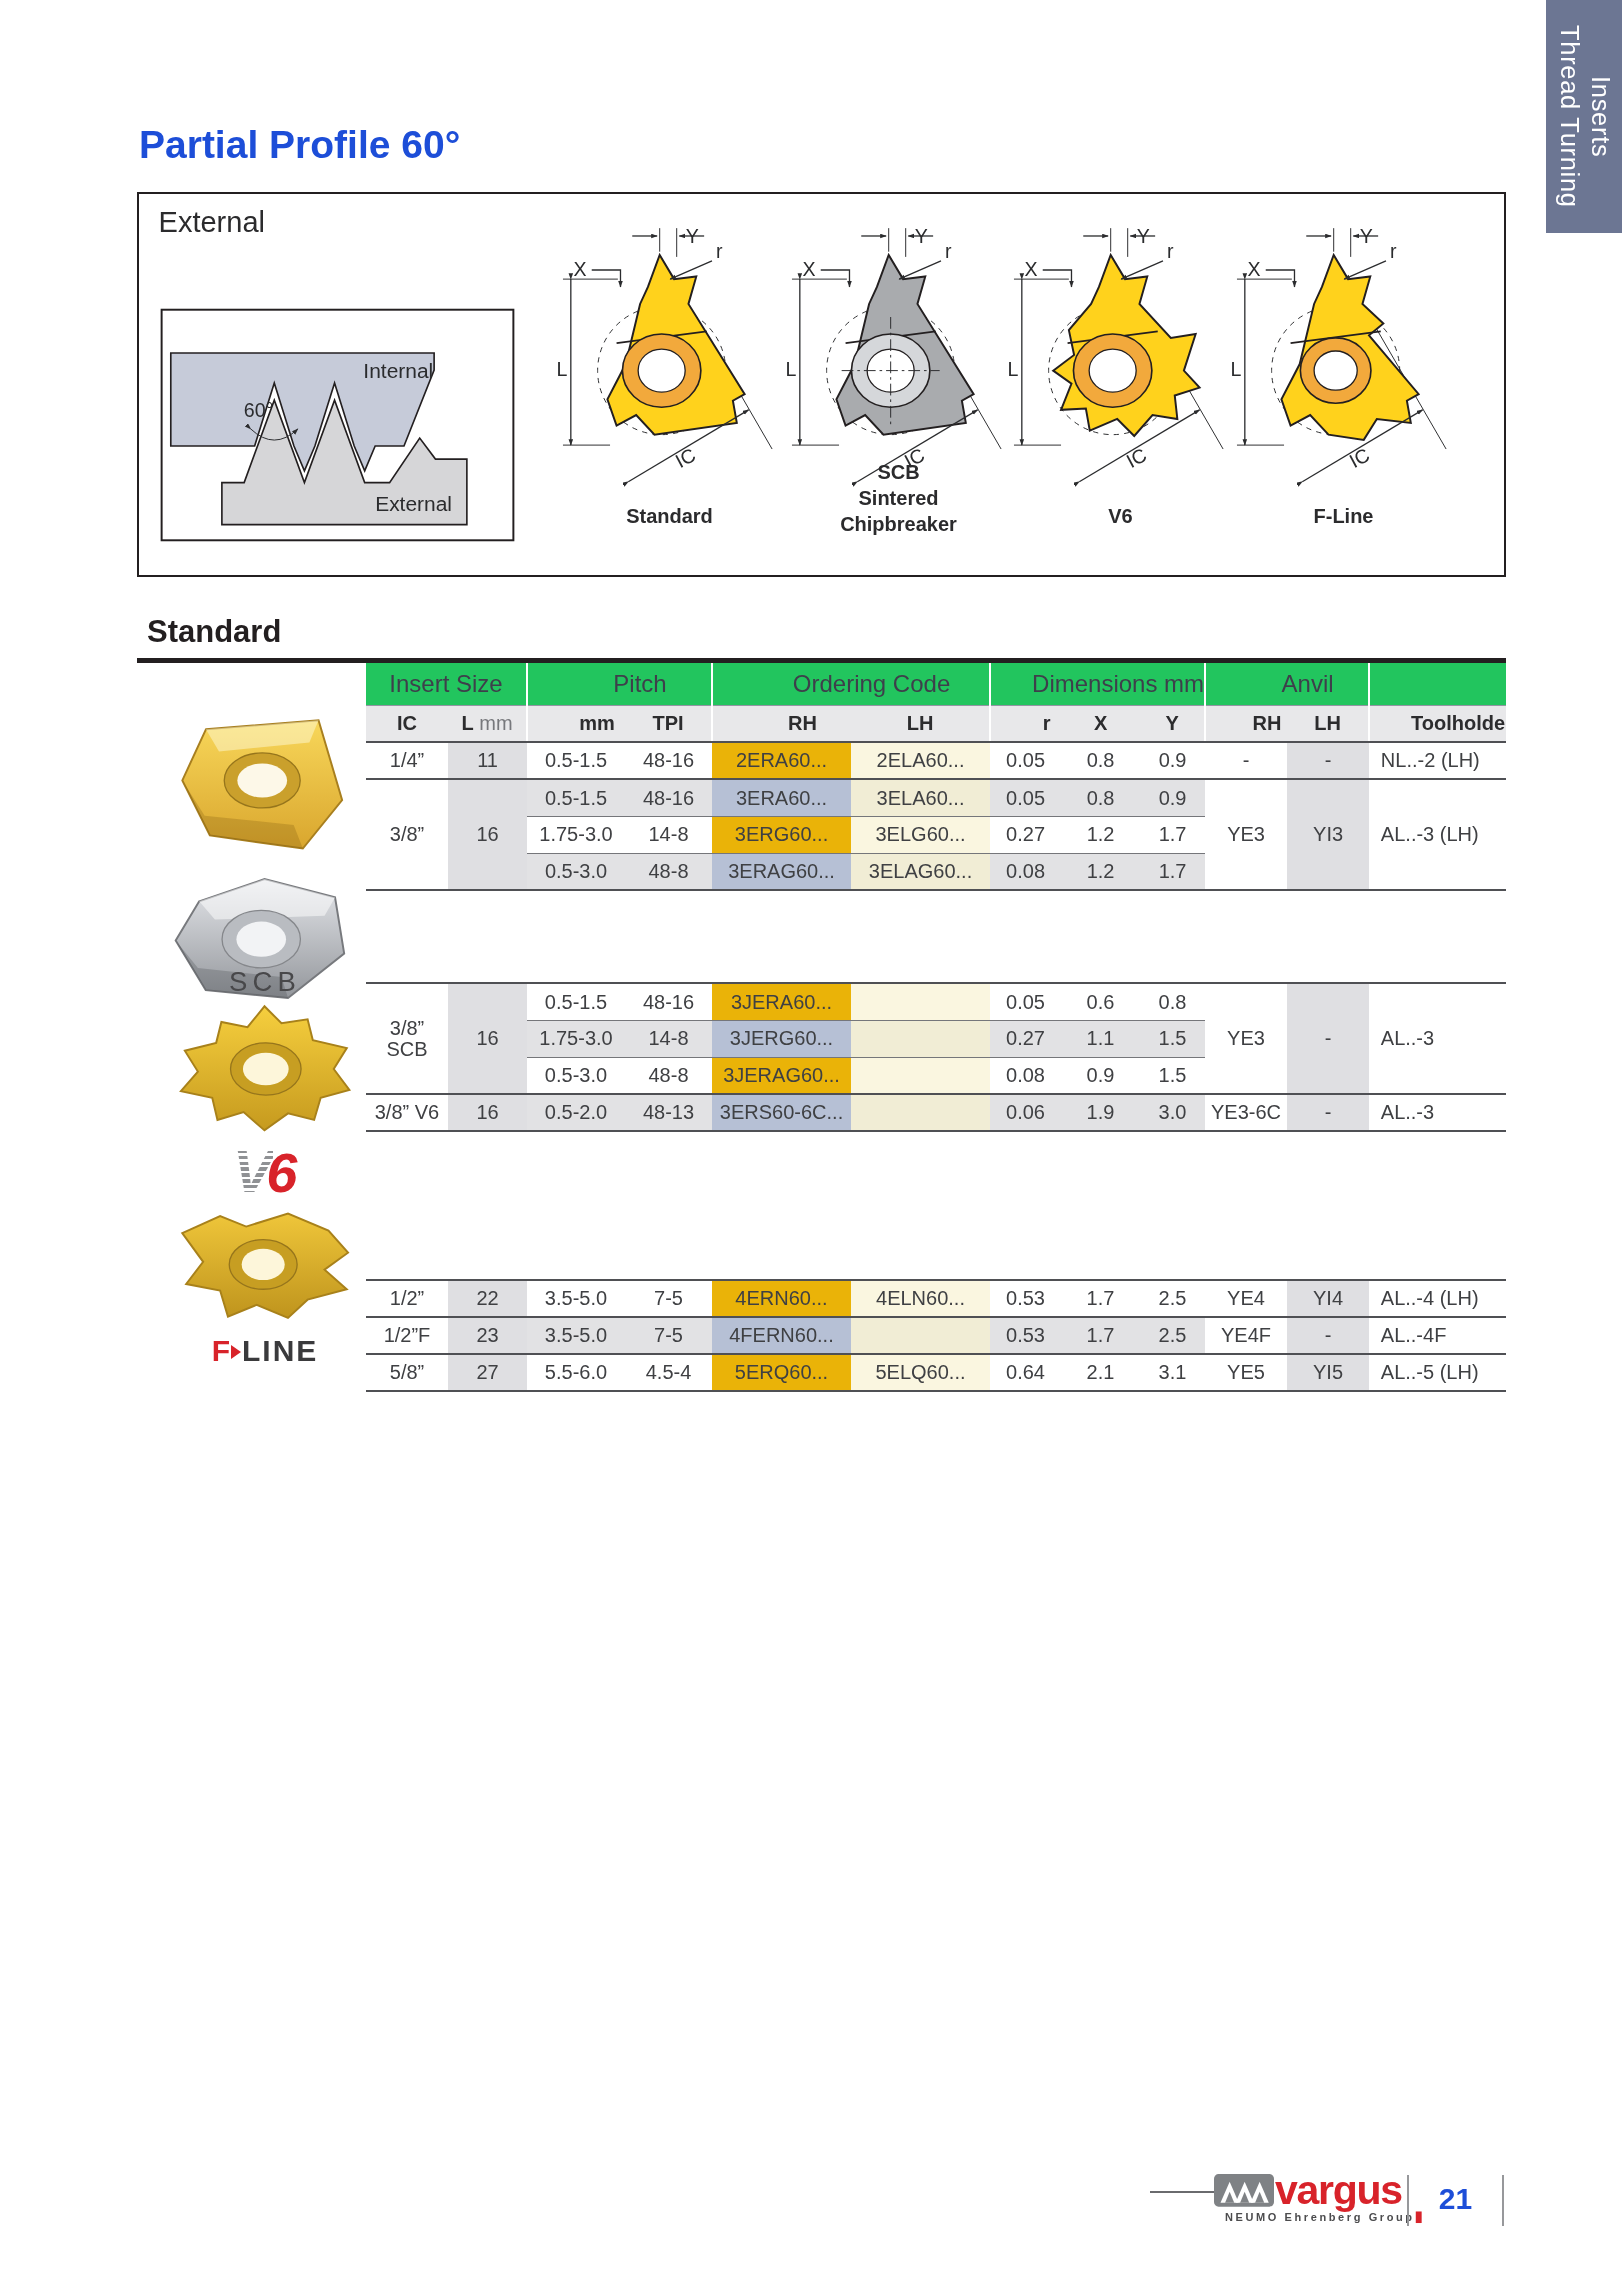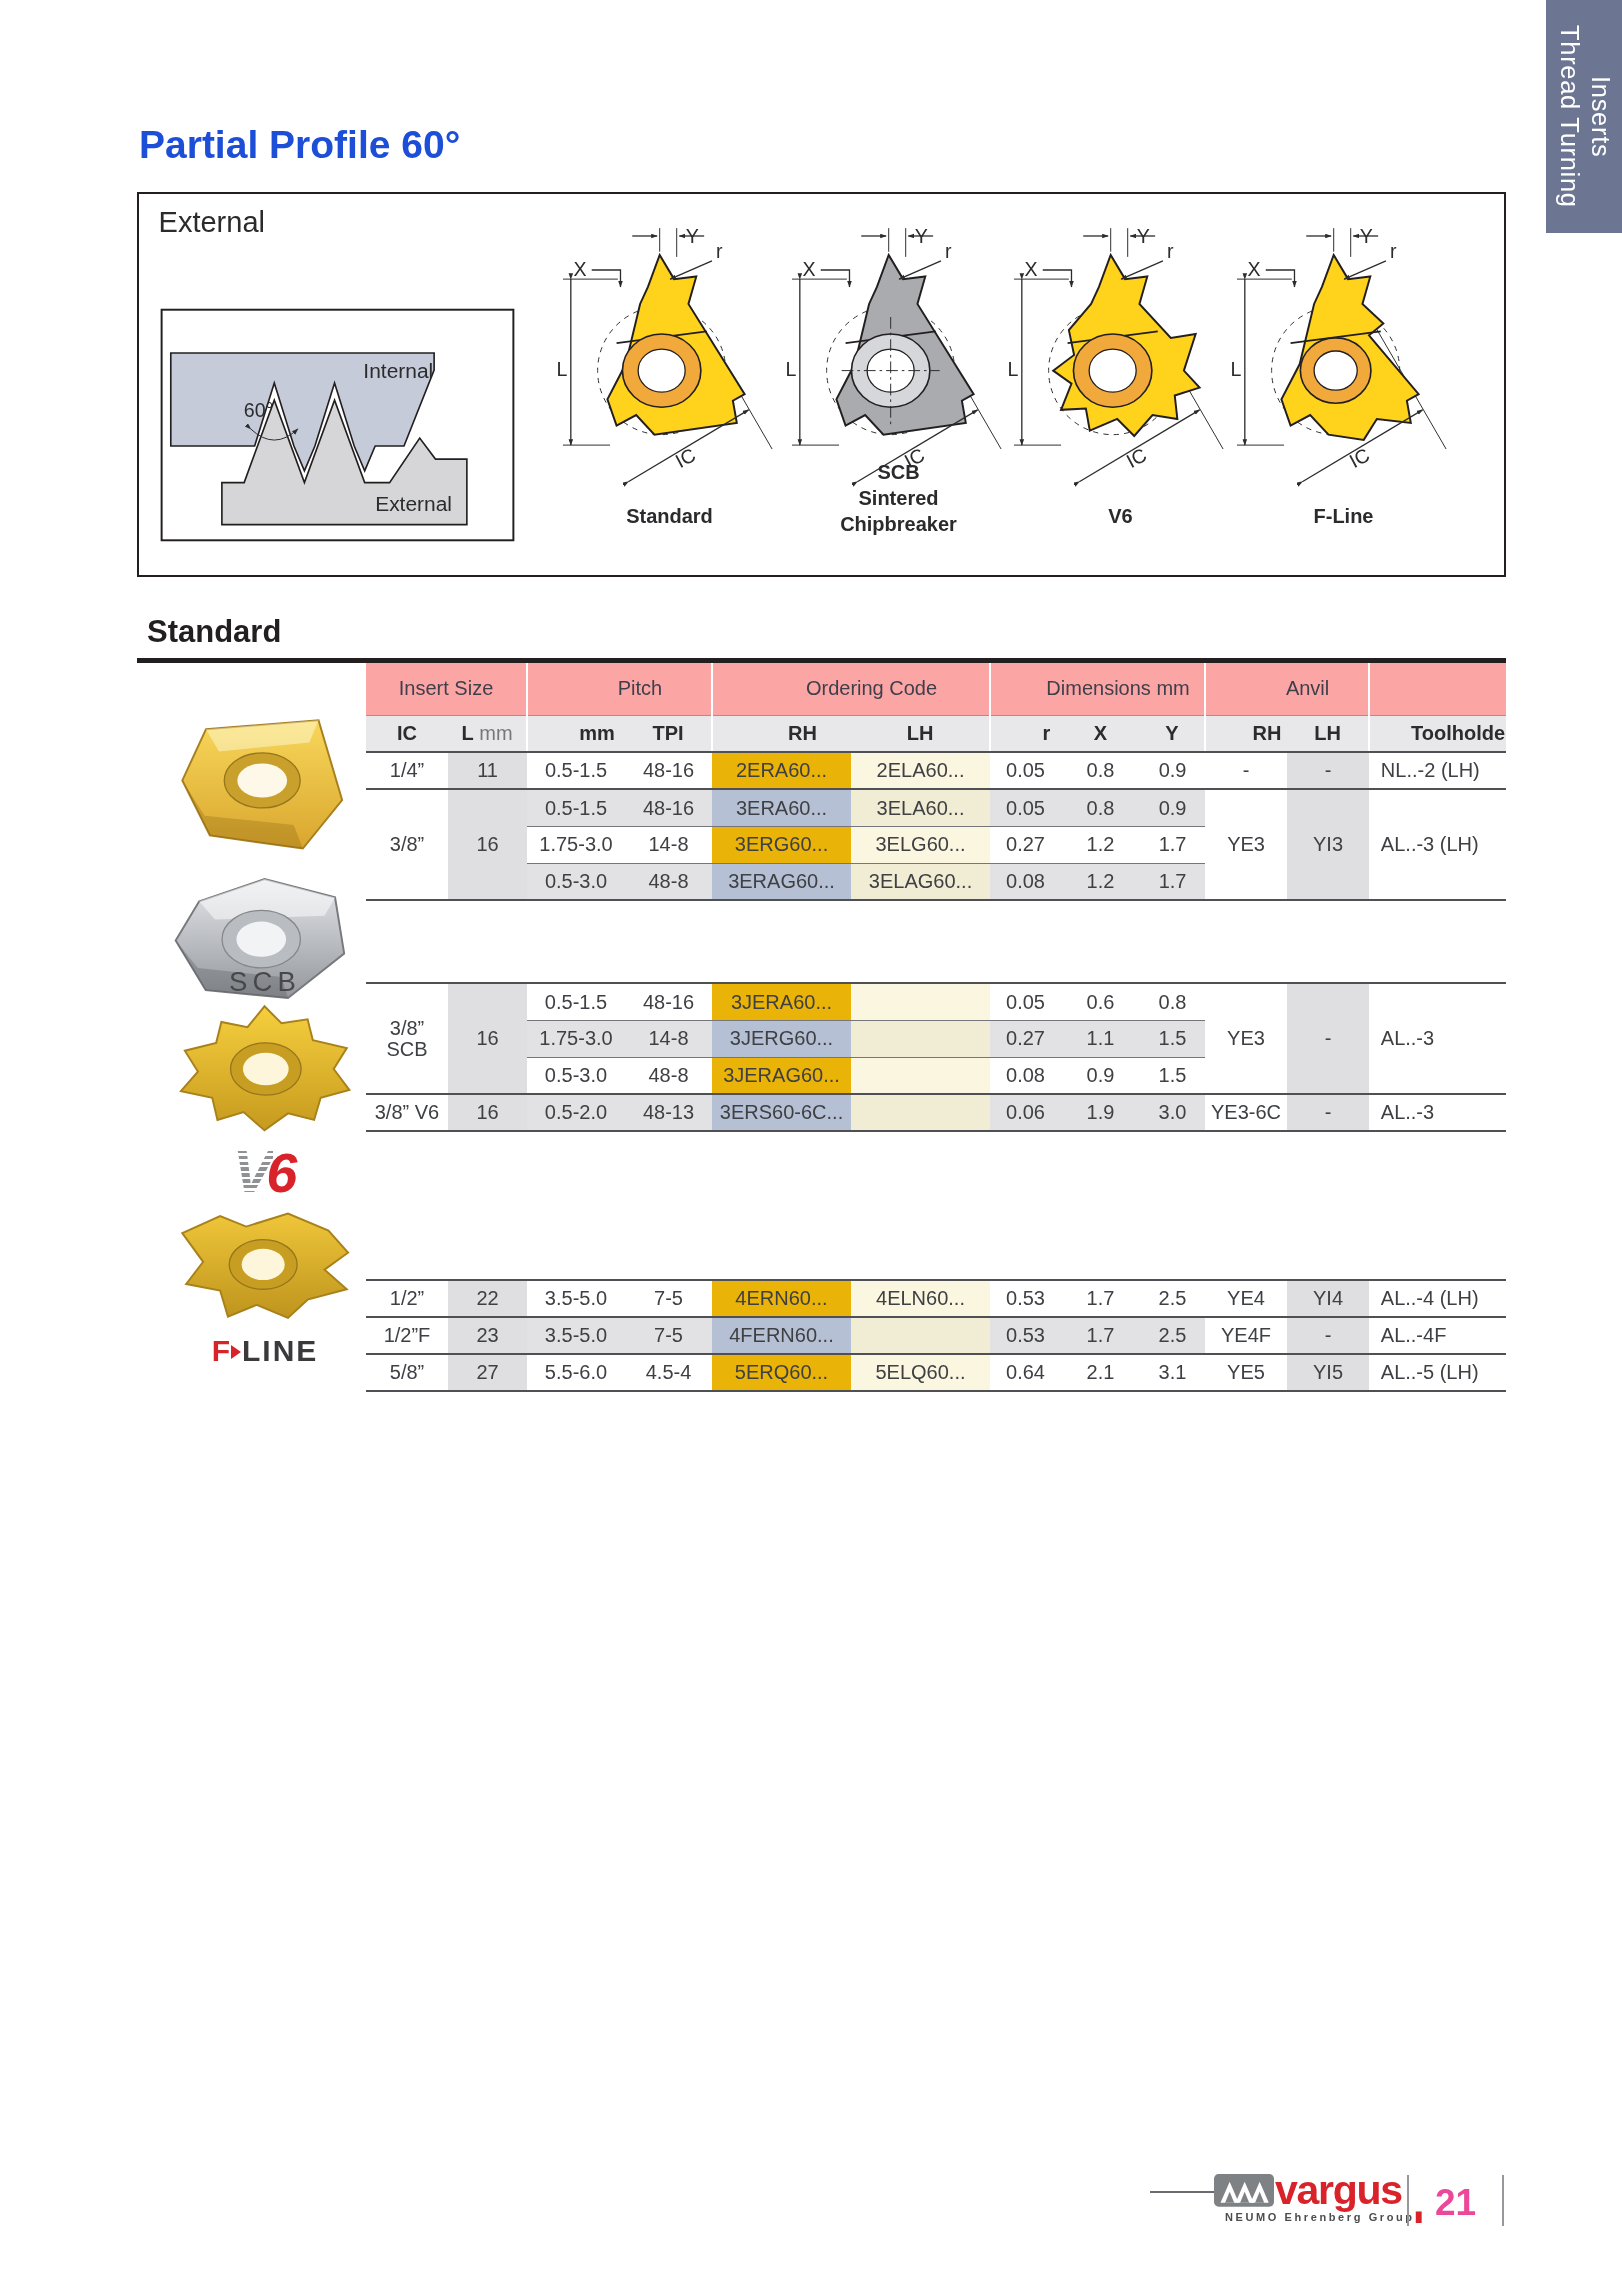--- a/index.html
+++ b/index.html
@@ -41,21 +41,21 @@
   .section-heading { position:absolute; left:147px; top:614px; font-size:31px; font-weight:900; color:#231f20; }
   .heavy-rule { position:absolute; left:137px; top:658px; width:1369px; height:5.2px; background:#231f20; }
   
   .tbl-wrap { position:absolute; left:366px; width:1139px; }
   #table-sec0 { top:663px; } #table-sec1 { top:982px; } #table-sec2 { top:1235px;margin-top:44px; }
   table.spec { border-collapse:collapse; table-layout:fixed; width:1139px; }
   #table-sec0 table.spec { border-bottom:2.6px solid #4f5054; }
   #table-sec1 table.spec, #table-sec2 table.spec { border-top:2.6px solid #4f5054; border-bottom:2.6px solid #4f5054; }
   .spec th, .spec td { padding:0; text-align:center; vertical-align:middle; overflow:hidden; }
   .spec tr.h1 th {
-    background:#fca5a5; height:52px; font-size:20px; font-weight:normal; color:#3e3f4b;
+    background:#22c55e; height:42px; font-size:24px; font-weight:normal; color:#3e3f4b;
     border-bottom:1.3px solid #9395a3;
   }
   .spec tr.h2 th {
     background:#e8e8ea; height:37px; font-size:20px; font-weight:bold; color:#2c2c2e;
     border-bottom:2px solid #4f5054;
   }
   .spec th.gsep { border-left:2px solid #ffffff;padding-left:41px; }
   .spec tr.h2 th .unit { font-weight:normal; color:#77787c; }
   .spec td { height:37px; font-size:20px; color:#3f4043; line-height:1.02; }
   .spec td.c-ic { white-space:pre-line; }
@@ -88,21 +88,21 @@
   .foot-rule { position:absolute; left:1150px; top:2191px; width:86px; height:2px; background:#6a6b6e; }
   .brand-logo { position:absolute; left:1214px; top:2174px; }
   .brand-name { position:absolute; left:1275px; top:2167px; font-size:41px; font-weight:bold;
     color:#d8232a; letter-spacing:-1.3px; }
   .brand-tagline { position:absolute; left:1225px; top:2208px; font-size:11px; color:#4c4c4e;
     letter-spacing:2.6px; font-weight:bold; }
   .brand-tagline .dot { color:#d8232a; font-size:14.4px; }
   .foot-bar { position:absolute; top:2175px; width:2px; height:51px; background:#97989b; }
   .fb1 { left:1407px; } .fb2 { left:1502px; }
   .page-num { position:absolute; left:1419px; top:2182px; width:73px; text-align:center;
-    font-size:37px; font-weight:bold; color:#ec4899; }
+    font-size:30px; font-weight:bold; color:#1d4ed8; }
   
   svg text { font-family:"Liberation Sans", sans-serif; fill:#2b2c2e; }
   .dimline { stroke:#2b2c2e; stroke-width:2; fill:none; }
   .thin { stroke:#2b2c2e; stroke-width:1.5; fill:none; }
   .ins-body { stroke:#231f20; stroke-width:3; }
   .std-fill  { fill:#ffd21c; } .std-ring { fill:#f2a93c; }
   .scb-fill  { fill:#a9abae; } .scb-ring { fill:#d5d7da; }
 </style>
 </head>
 <body>

